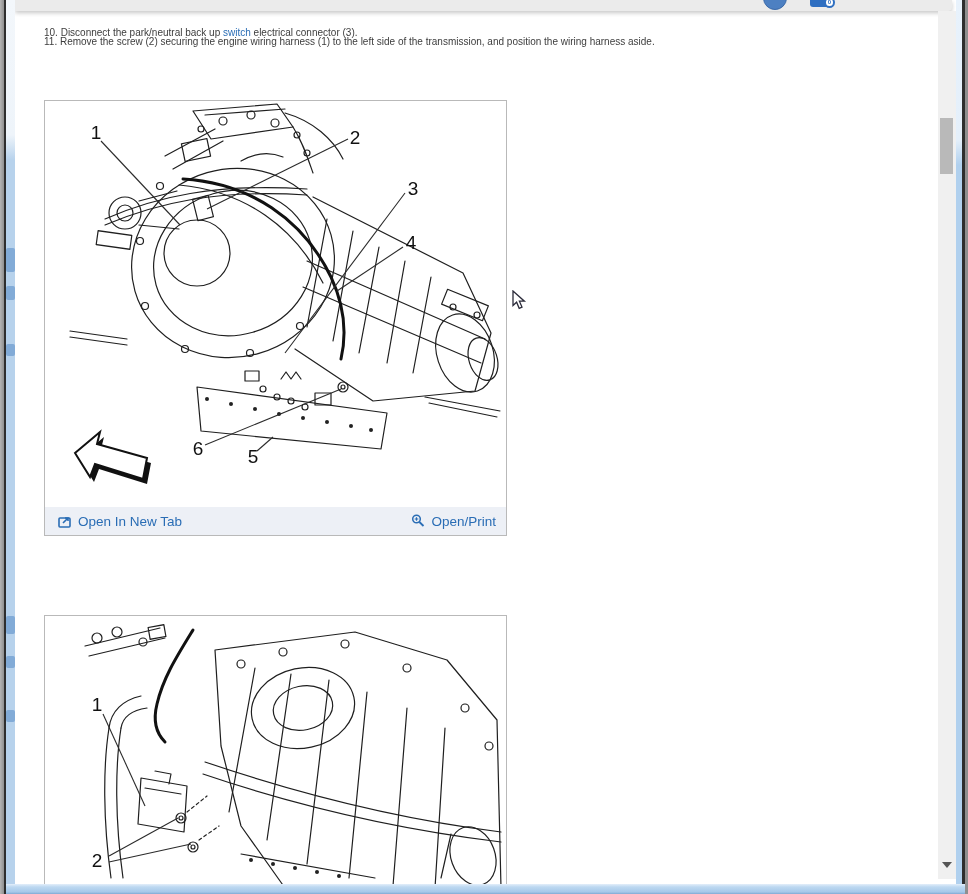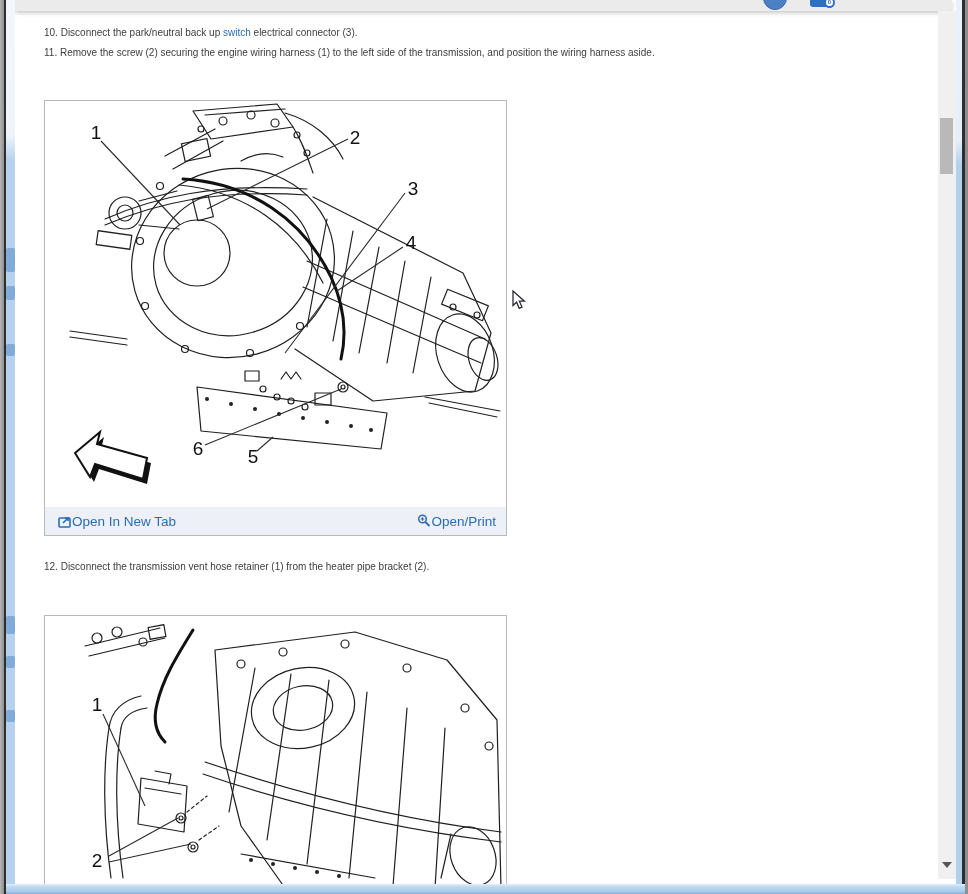--- a/index.html
+++ b/index.html
@@ -32,30 +32,30 @@
     font-size:6px; line-height:7px; text-align:center; color:#2f6fc1; font-weight:bold; }
   
   .scroll-track { position:absolute; left:938px; top:11px; width:18px; height:868px; background:#f0f0f0; z-index:5; }
   .scroll-thumb { position:absolute; left:2px; top:107px; width:13px; height:56px; background:#b9b9b9; }
   .scroll-down { position:absolute; left:4px; top:851px; width:0; height:0;
     border-left:5px solid transparent; border-right:5px solid transparent; border-top:6px solid #555; }
   
   .content { position:absolute; left:15px; top:11px; width:923px; height:873px; background:#ffffff; z-index:1; }
   .step { position:absolute; left:29px; font-size:10px; line-height:18px; color:#3d3d3d; white-space:nowrap; }
   .step-10 { top:13px; }
-  .step-11 { top:33px;text-align:right; }
+  .step-11 { top:22px;text-align:right; }
   .step-12 { top:547px; }
   .inline-link { color:#2a6db5; text-decoration:none; cursor:pointer; }
   .fig-frame { position:absolute; left:29px; width:463px; background:#ffffff; border:1px solid #b9b9b9; }
   .fig-frame-1 { top:89px; height:436px; }
   .fig-frame-2 { top:604px; height:290px; border-bottom:none; }
   .fig-art { display:block; background:#ffffff; }
   .fig-footer { position:absolute; left:0; bottom:0; width:461px; height:28px; background:#edf0f6;
     display:flex; align-items:center; justify-content:space-between; padding:0 10px 0 13px; }
-  .fig-link { display:flex; align-items:center; gap:0; color:#2a6db5; font-size:13.5px;
+  .fig-link { display:flex; align-items:center; gap:6px; color:#2a6db5; font-size:13.5px;
     text-decoration:none; cursor:pointer; }
   .fig-link svg { display:block; }
   
   .cursor { position:absolute; left:512px; top:290px; z-index:10; }
   
   .art { stroke:#1f1f1f; fill:none; stroke-width:1.2; stroke-linecap:round; stroke-linejoin:round; }
   .art-thick { stroke:#111; fill:none; stroke-width:3; stroke-linecap:round; }
   .art-dot { fill:#222; stroke:none; }
   .callout { font-family:"Liberation Sans",sans-serif; font-size:19px; fill:#111; text-anchor:middle; }
   .leader { stroke:#2b2b2b; stroke-width:1.1; fill:none; }
@@ -203,21 +203,20 @@
         <svg width="14" height="14" viewBox="0 0 14 14">
           <circle cx="5.5" cy="5" r="3.8" fill="none" stroke="#2a6db5" stroke-width="1.5"></circle>
           <path d="M8.4,8 L12.5,12" stroke="#2a6db5" stroke-width="1.8"></path>
           <path d="M5.5,3.2 L5.5,6.8 M3.7,5 L7.3,5" stroke="#2a6db5" stroke-width="1.2"></path>
         </svg>
         <span>Open/Print</span>
       </a>
     </div>
   </div>
 
-  <div class="step step-12">12. Disconnect the transmission vent hose retainer (1) from the heater pipe bracket (2).</div>
 
   <div class="fig-frame fig-frame-2">
     <svg class="fig-art" width="461" height="288" viewBox="0 0 461 288">
 
       <g class="art">
         <circle cx="52" cy="22" r="5"></circle>
           <circle cx="72" cy="16" r="5"></circle>
           <circle cx="98" cy="26" r="4"></circle>
         <path d="M40,30 L115,12 M44,40 L120,22"></path>
         <rect x="104" y="10" width="16" height="12" transform="rotate(-10 112 16)"></rect>

